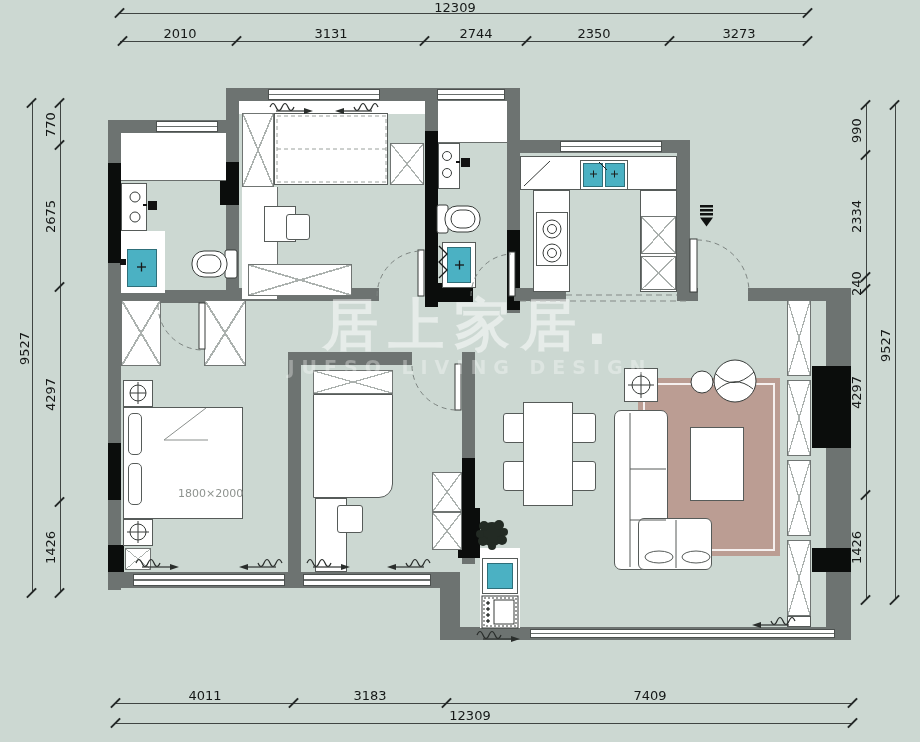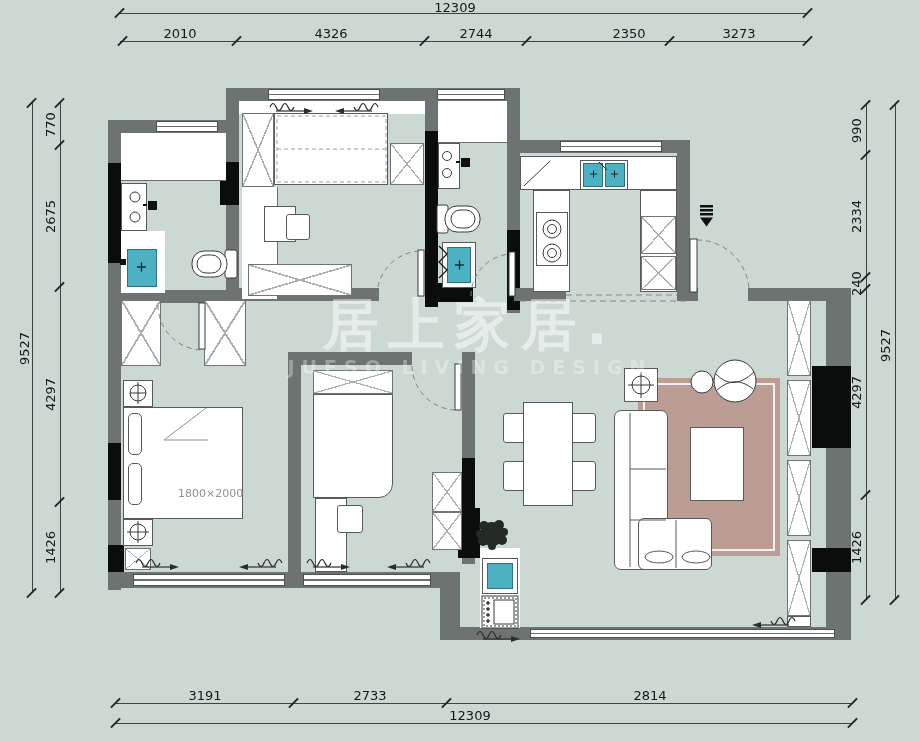--- a/index.html
+++ b/index.html
@@ -31,23 +31,23 @@
 </style>
 </head>
 <body>
 
 <div class="canvas">
 
   <div class="hl" style="left:120px;top:13px;width:688px;"></div>
   <div class="hl" style="left:120px;top:41px;width:688px;"></div>
   <div class="dim" style="left:424px;top:0px;width:62px;">12309</div>
   <div class="dim" style="left:150px;top:26px;width:60px;">2010</div>
-  <div class="dim" style="left:301px;top:26px;width:60px;">4326</div>
+  <div class="dim" style="left:301px;top:26px;width:60px;">3131</div>
   <div class="dim" style="left:446px;top:26px;width:60px;">2744</div>
-  <div class="dim" style="left:599px;top:26px;width:60px;">2350</div>
+  <div class="dim" style="left:564px;top:26px;width:60px;">2350</div>
   <div class="dim" style="left:709px;top:26px;width:60px;">3273</div>
   <div class="tk" style="left:113px;top:12px;"></div>
   <div class="tk" style="left:801px;top:12px;"></div>
   <div class="tk" style="left:116px;top:40px;"></div>
   <div class="tk" style="left:230px;top:40px;"></div>
   <div class="tk" style="left:418px;top:40px;"></div>
   <div class="tk" style="left:520px;top:40px;"></div>
   <div class="tk" style="left:663px;top:40px;"></div>
   <div class="tk" style="left:801px;top:40px;"></div>
 
@@ -78,23 +78,23 @@
   <div class="tk" style="left:859px;top:154px;"></div>
   <div class="tk" style="left:859px;top:276px;"></div>
   <div class="tk" style="left:859px;top:288px;"></div>
   <div class="tk" style="left:859px;top:494px;"></div>
   <div class="tk" style="left:859px;top:599px;"></div>
   <div class="tk" style="left:888px;top:104px;"></div>
   <div class="tk" style="left:888px;top:599px;"></div>
 
   <div class="hl" style="left:116px;top:703px;width:737px;"></div>
   <div class="hl" style="left:116px;top:723px;width:737px;"></div>
-  <div class="dim" style="left:175px;top:688px;width:60px;">3191</div>
-  <div class="dim" style="left:340px;top:688px;width:60px;">2733</div>
-  <div class="dim" style="left:620px;top:688px;width:60px;">2814</div>
+  <div class="dim" style="left:175px;top:688px;width:60px;">4011</div>
+  <div class="dim" style="left:340px;top:688px;width:60px;">3183</div>
+  <div class="dim" style="left:620px;top:688px;width:60px;">7409</div>
   <div class="dim" style="left:439px;top:708px;width:62px;">12309</div>
   <div class="tk" style="left:109px;top:702px;"></div>
   <div class="tk" style="left:287px;top:702px;"></div>
   <div class="tk" style="left:440px;top:702px;"></div>
   <div class="tk" style="left:846px;top:702px;"></div>
   <div class="tk" style="left:109px;top:722px;"></div>
   <div class="tk" style="left:846px;top:722px;"></div>
 
   <div class="w" style="left:108px;top:120px;width:13px;height:470px;"></div>
   <div class="wb" style="left:108px;top:163px;width:13px;height:100px;"></div>

